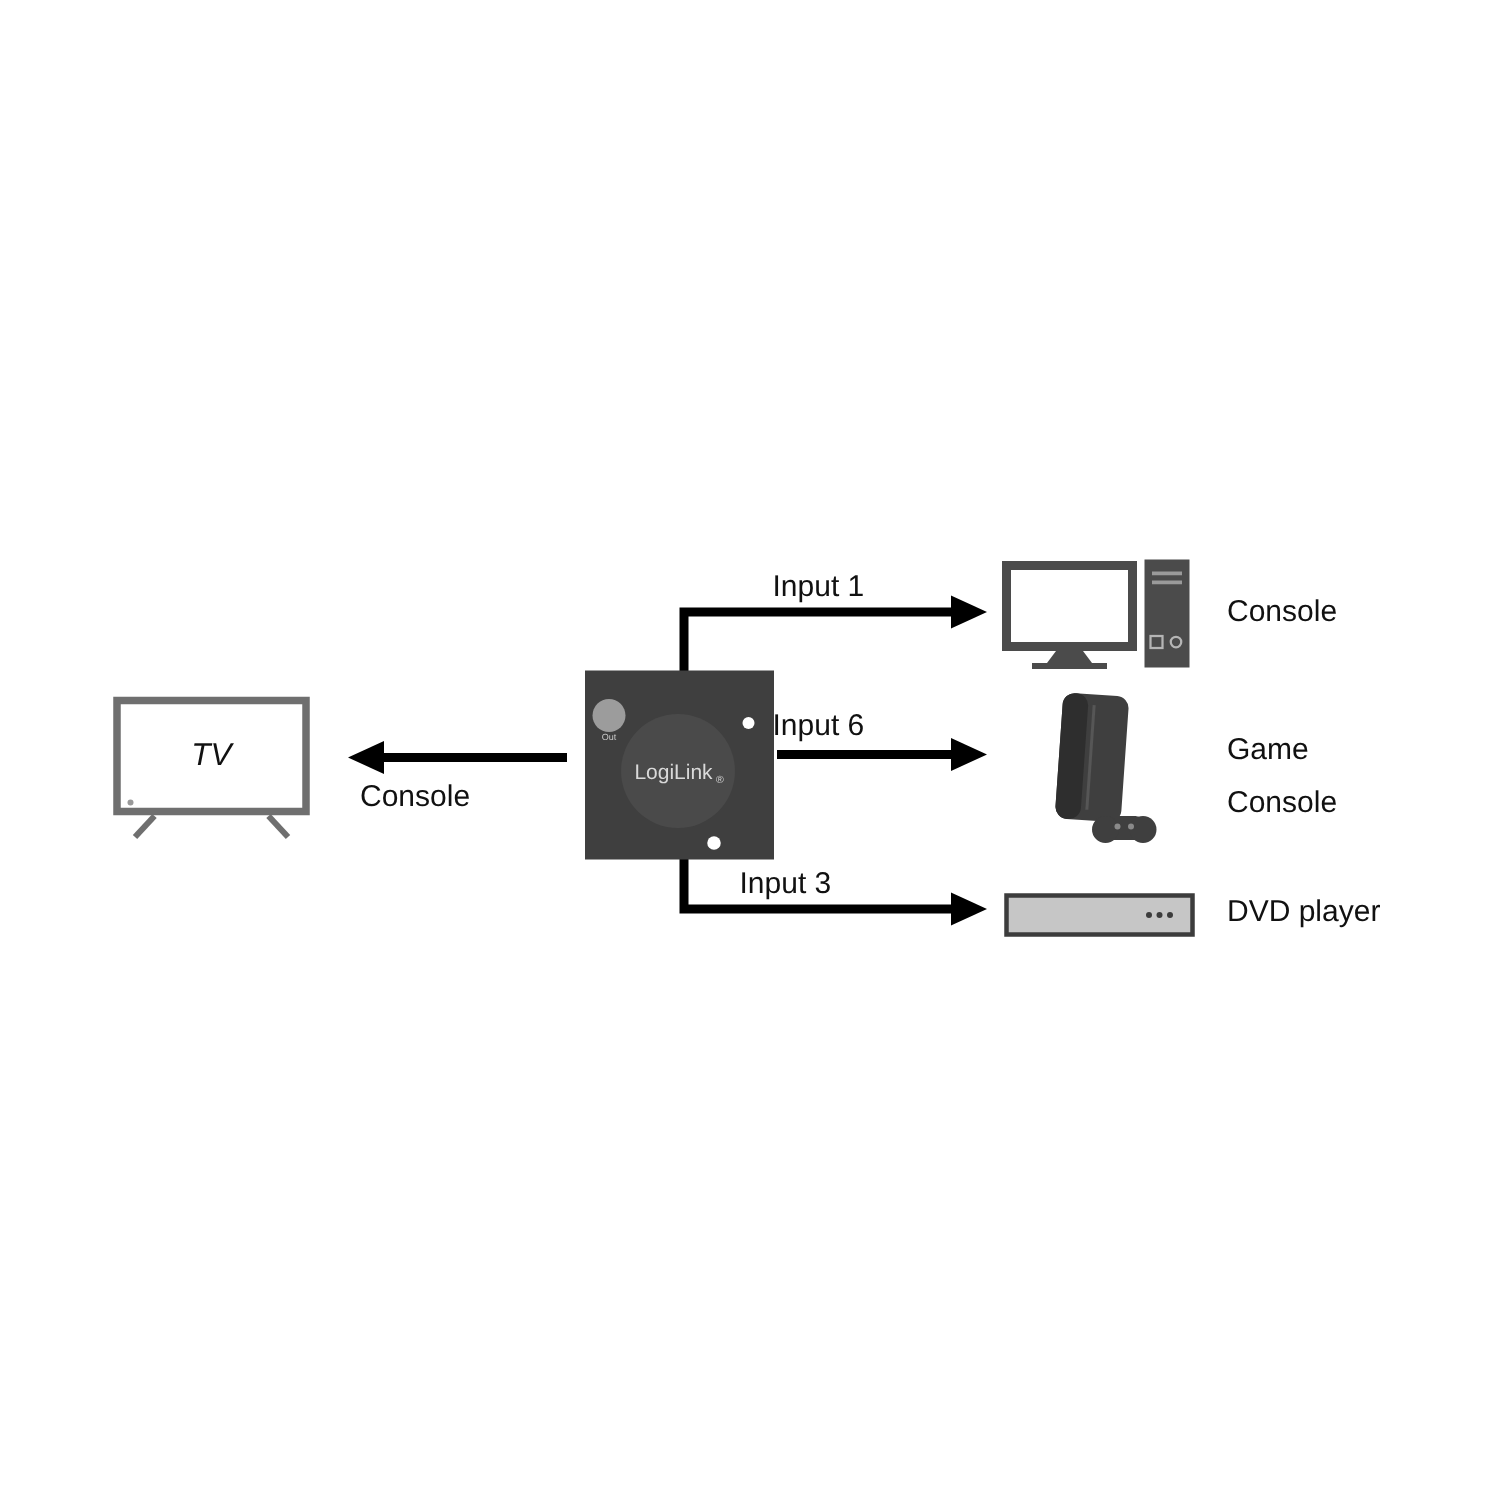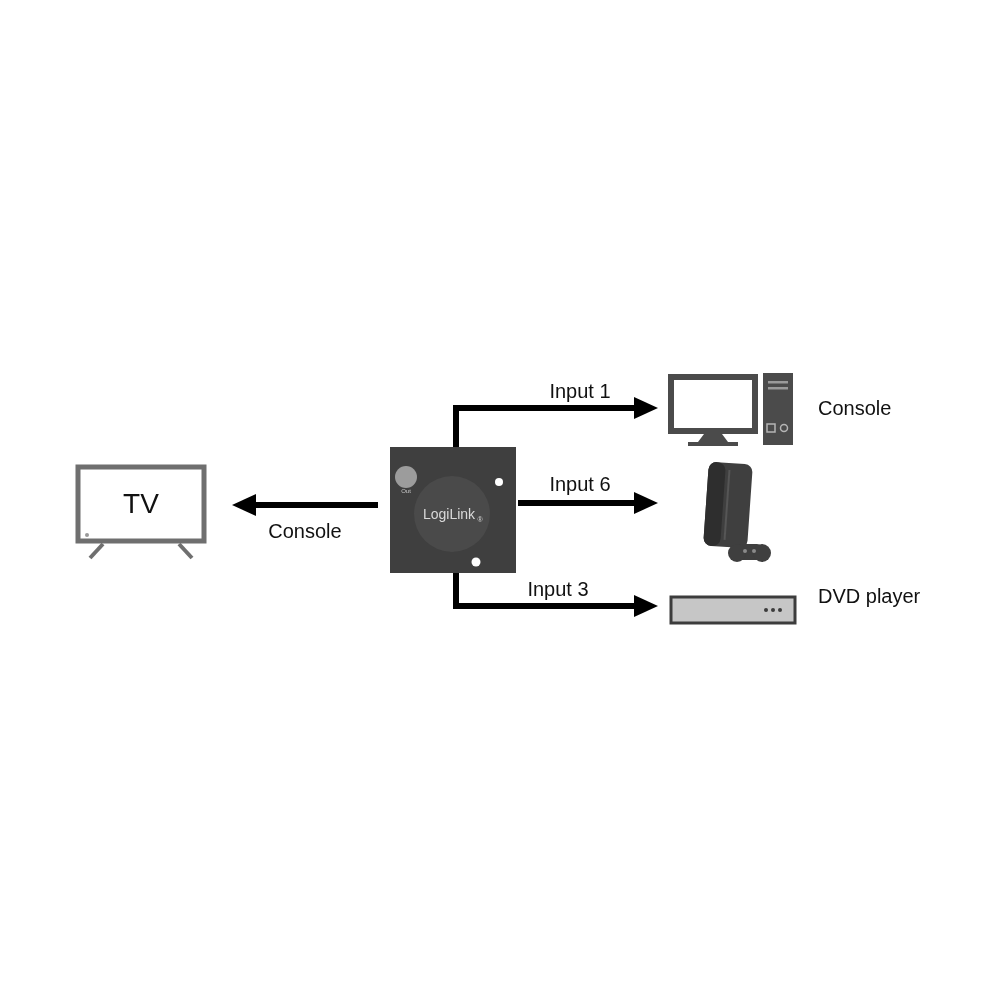--- a/index.html
+++ b/index.html
@@ -22,36 +22,37 @@
     width: 1000px;
     height: 1000px;
   }
   .lbl {
     position: absolute;
     color: #111111;
     font-size: 20px;
     line-height: 1.2;
     white-space: nowrap;
   }
-  .lbl.center { text-align: center; }
+  .lbl.center { }
   .tv-label {
     left: 78px; top: 467px;
     width: 126px; height: 74px;
     display: flex;
     align-items: center;
     justify-content: center;
-    font-size: 28px;
+    font-size: 21px;
+    font-style: italic;
   }
   .output-label  { left: 240px; top: 519px; width: 130px; }
   .input1-label  { left: 515px; top: 379px; width: 130px; }
   .input2-label  { left: 515px; top: 472px; width: 130px; }
   .input3-label  { left: 493px; top: 577px; width: 130px; }
   .computer-label { left: 818px; top: 396px; }
   .game-label     { left: 818px; top: 483px; line-height: 35px; }
-  .dvd-label      { left: 818px; top: 584px; }
+  .dvd-label      { left: 818px; top: 596px; }
 </style>
 </head>
 <body>
 
 <div class="canvas">
 
   <svg class="layer" viewBox="0 0 1000 1000" aria-hidden="true">
 
     <g>
       <line x1="378" y1="505" x2="254" y2="505" stroke="#000000" stroke-width="6"></line>
@@ -128,16 +129,20 @@
   <div class="lbl tv-label">TV</div>
 
   <div class="lbl center output-label">Console</div>
 
   <div class="lbl center input1-label">Input 1</div>
   <div class="lbl center input2-label">Input 6</div>
   <div class="lbl center input3-label">Input 3</div>
 
   <div class="lbl computer-label">Console</div>
 
+  <div class="lbl game-label">
+    <div>Game</div>
+    <div>Console</div>
+  </div>
 
   <div class="lbl dvd-label">DVD player</div>
 
 </div>
 
 </body></html>

